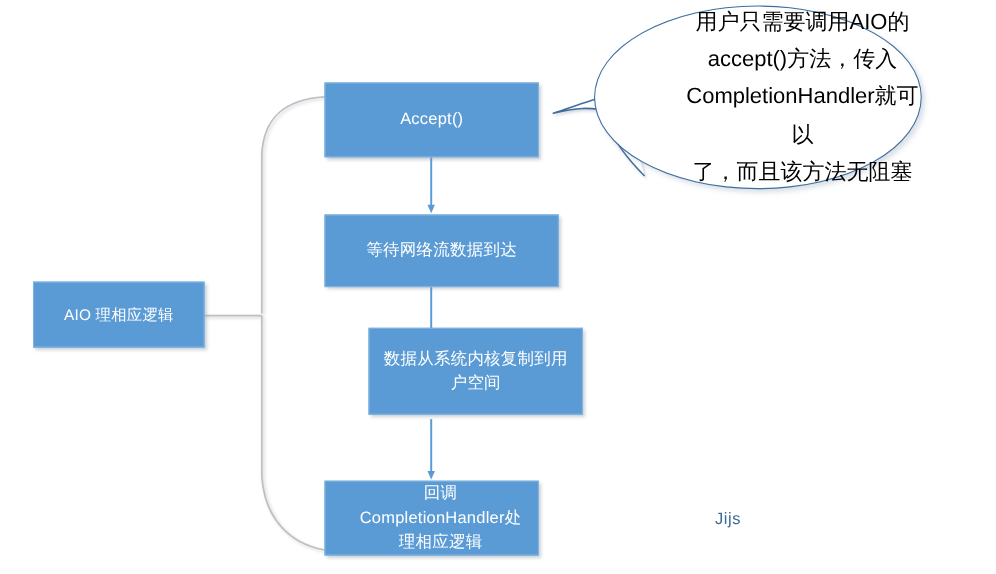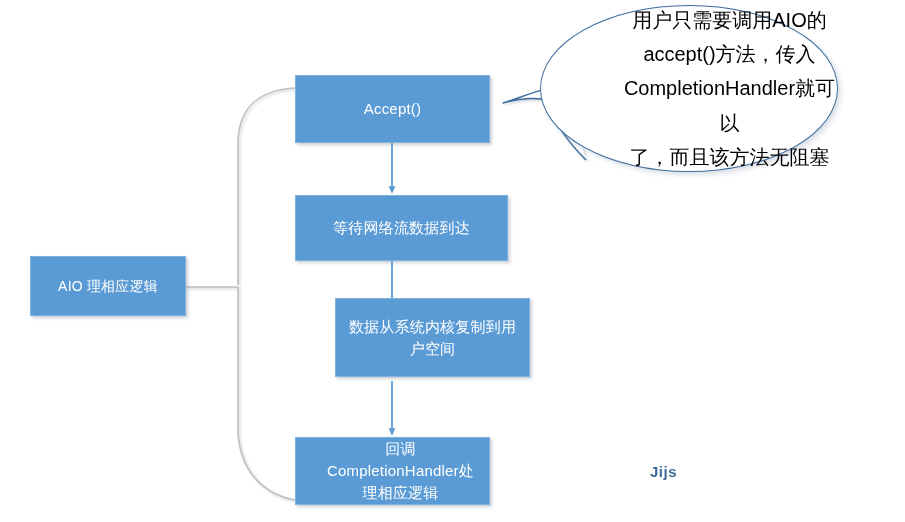--- a/index.html
+++ b/index.html
@@ -97,21 +97,21 @@
     display: block;
     white-space: pre-line;
     width: 215px;
   }
   #watermark {
     position: absolute;
     left: 650px;
     top: 463px;
     font-size: 15px;
     color: #3D6A96;
-    font-weight: bold;
+    font-weight: normal;
     letter-spacing: 0.5px;
   }
 </style>
 </head>
 <body>
 
 <svg id="canvas" viewBox="0 0 905 522" xmlns="http://www.w3.org/2000/svg">
   <defs>
     <marker id="arrowhead" markerWidth="9" markerHeight="9" refX="4.2" refY="4.2" orient="auto" markerUnits="userSpaceOnUse">
       <path d="M0.4,0.8 L8.0,4.2 L0.4,7.6 Z" fill="#5B9BD5"></path>

